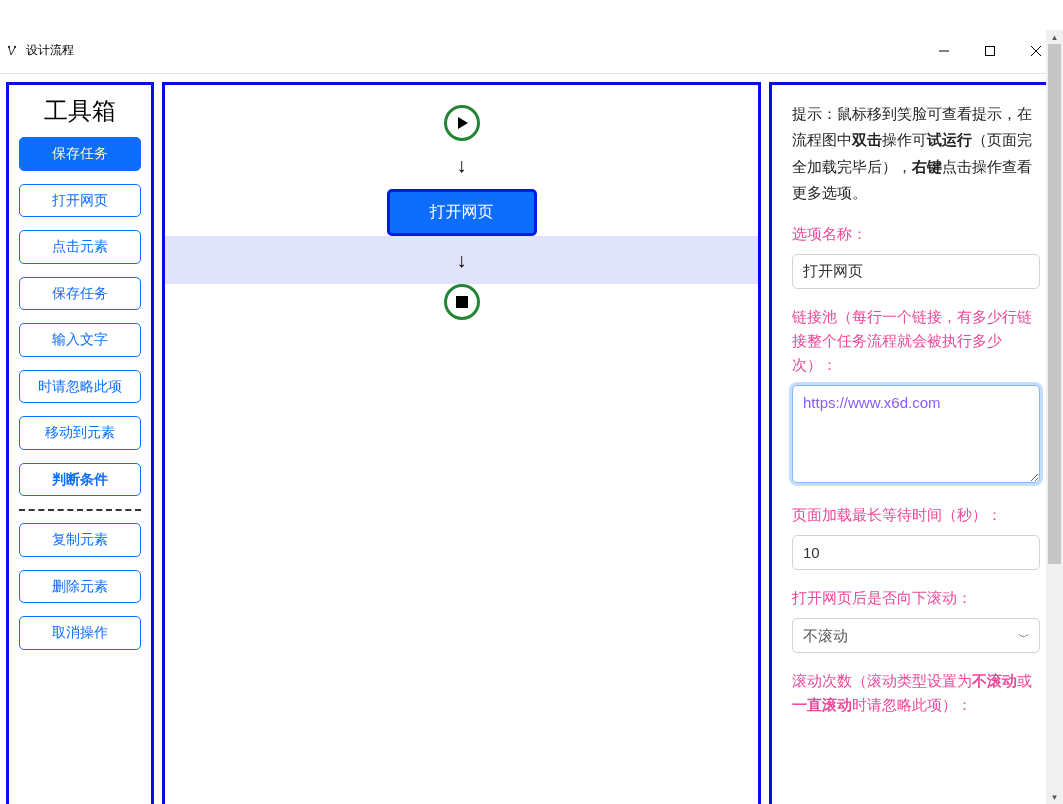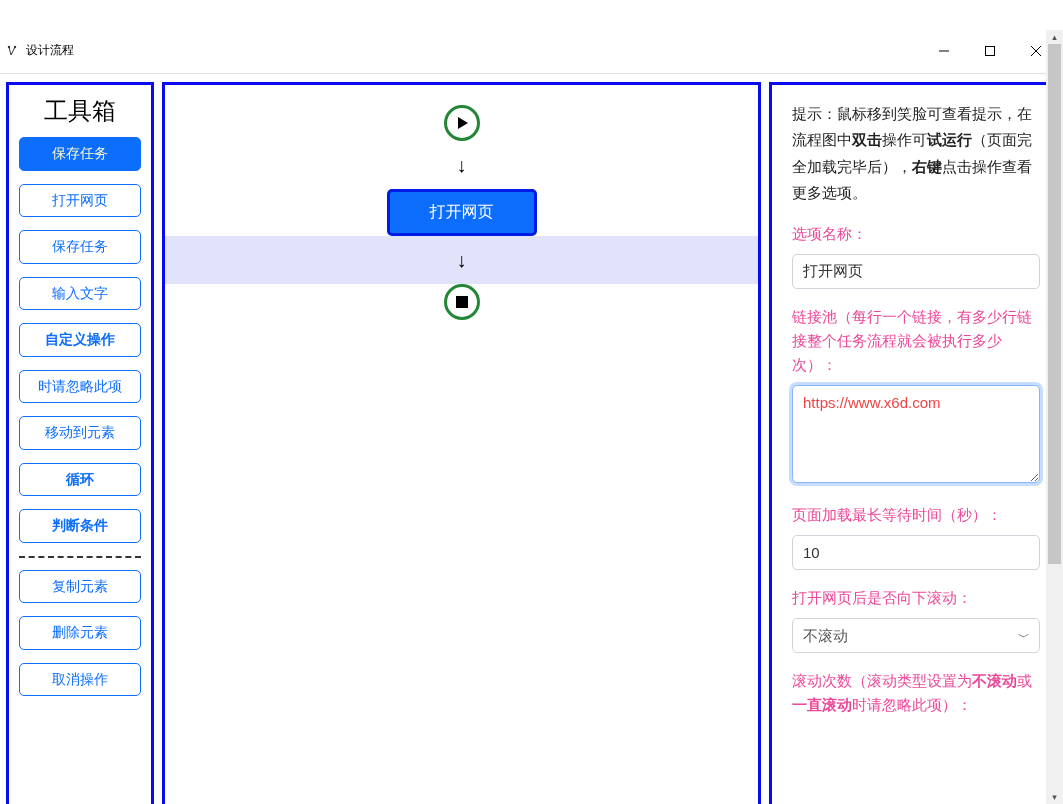--- a/index.html
+++ b/index.html
@@ -156,21 +156,21 @@
       font-family: inherit;
       margin-bottom: 16px;
       color: #333;
     }
     .form-textarea {
       height: 98px;
       resize: both;
       border: 1px solid #86b7fe;
       box-shadow: 0 0 0 3px rgba(13,110,253,0.23);
       outline: none;
-      color: #ef4444;
+      color: #8b5cf6;
       font-family: Arial, sans-serif;
     }
     .form-select {
       appearance: none;
       background: #fff;
       color: #555;
       position: relative;
     }
     .select-wrap { position: relative; }
     .select-caret {
@@ -234,26 +234,25 @@
     </div>
   </div>
 </div>
 
 <div class="main-area">
 
   <div class="panel toolbox">
     <h3>工具箱</h3>
     <button class="tool-btn primary">保存任务</button>
     <button class="tool-btn">打开网页</button>
+    <button class="tool-btn">点击元素</button>
     <button class="tool-btn">保存任务</button>
     <button class="tool-btn">输入文字</button>
-    <button class="tool-btn bold">自定义操作</button>
     <button class="tool-btn">时请忽略此项</button>
     <button class="tool-btn">移动到元素</button>
-    <button class="tool-btn bold">循环</button>
     <button class="tool-btn bold">判断条件</button>
     <hr class="separator">
     <button class="tool-btn">复制元素</button>
     <button class="tool-btn">删除元素</button>
     <button class="tool-btn">取消操作</button>
   </div>
 
   <div class="panel canvas">
     <div class="flow-col">
       <div class="start-node">

